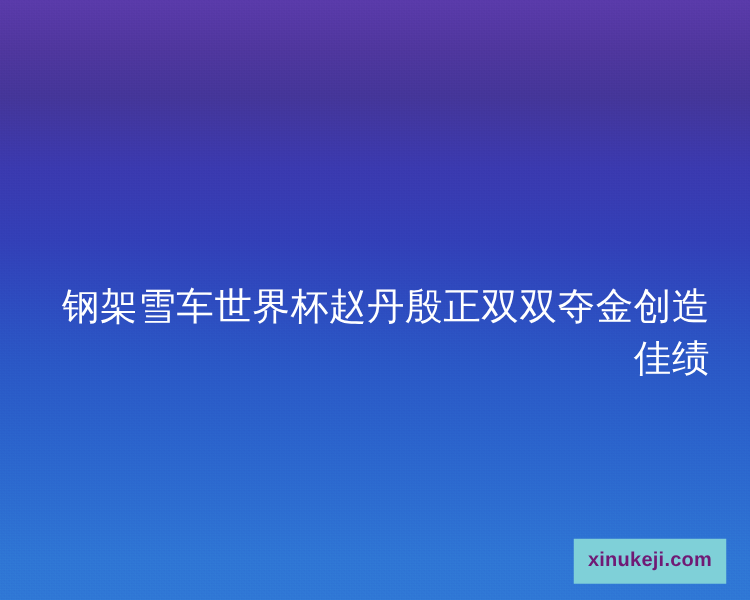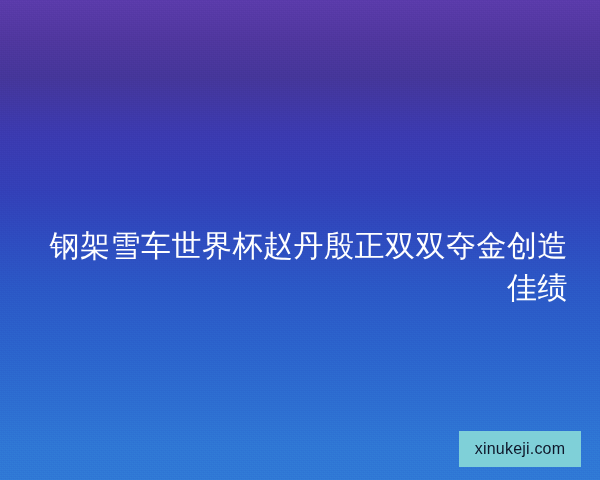--- a/index.html
+++ b/index.html
@@ -91,24 +91,24 @@
     top: 431px;
     width: 122px;
     height: 36px;
     background: #7fd0d8;
     display: flex;
     align-items: center;
     justify-content: center;
   }
 
   #watermark-label {
-    color: #0f172a;
+    color: #701a75;
     font-size: 16px;
     line-height: 16px;
-    font-weight: 400;
+    font-weight: 700;
     letter-spacing: 0.2px;
     font-family: "Liberation Sans", "DejaVu Sans", sans-serif;
     white-space: nowrap;
   }
 </style>
 </head>
 <body>
 
 <div id="cover">
 

